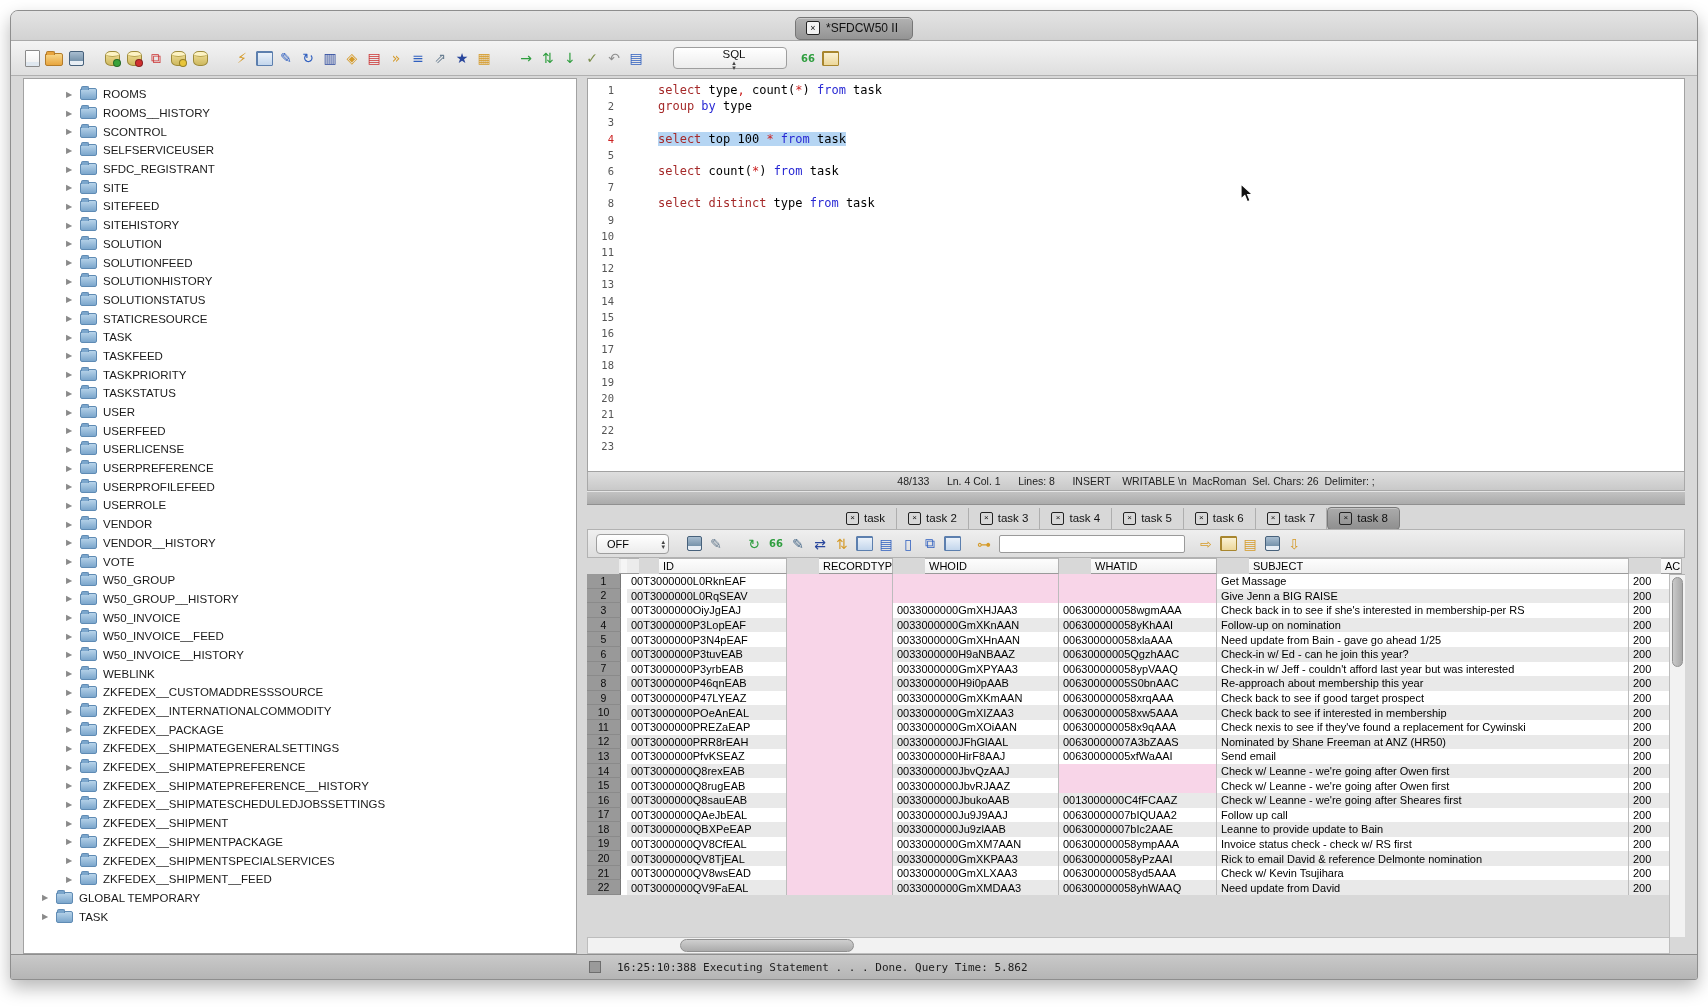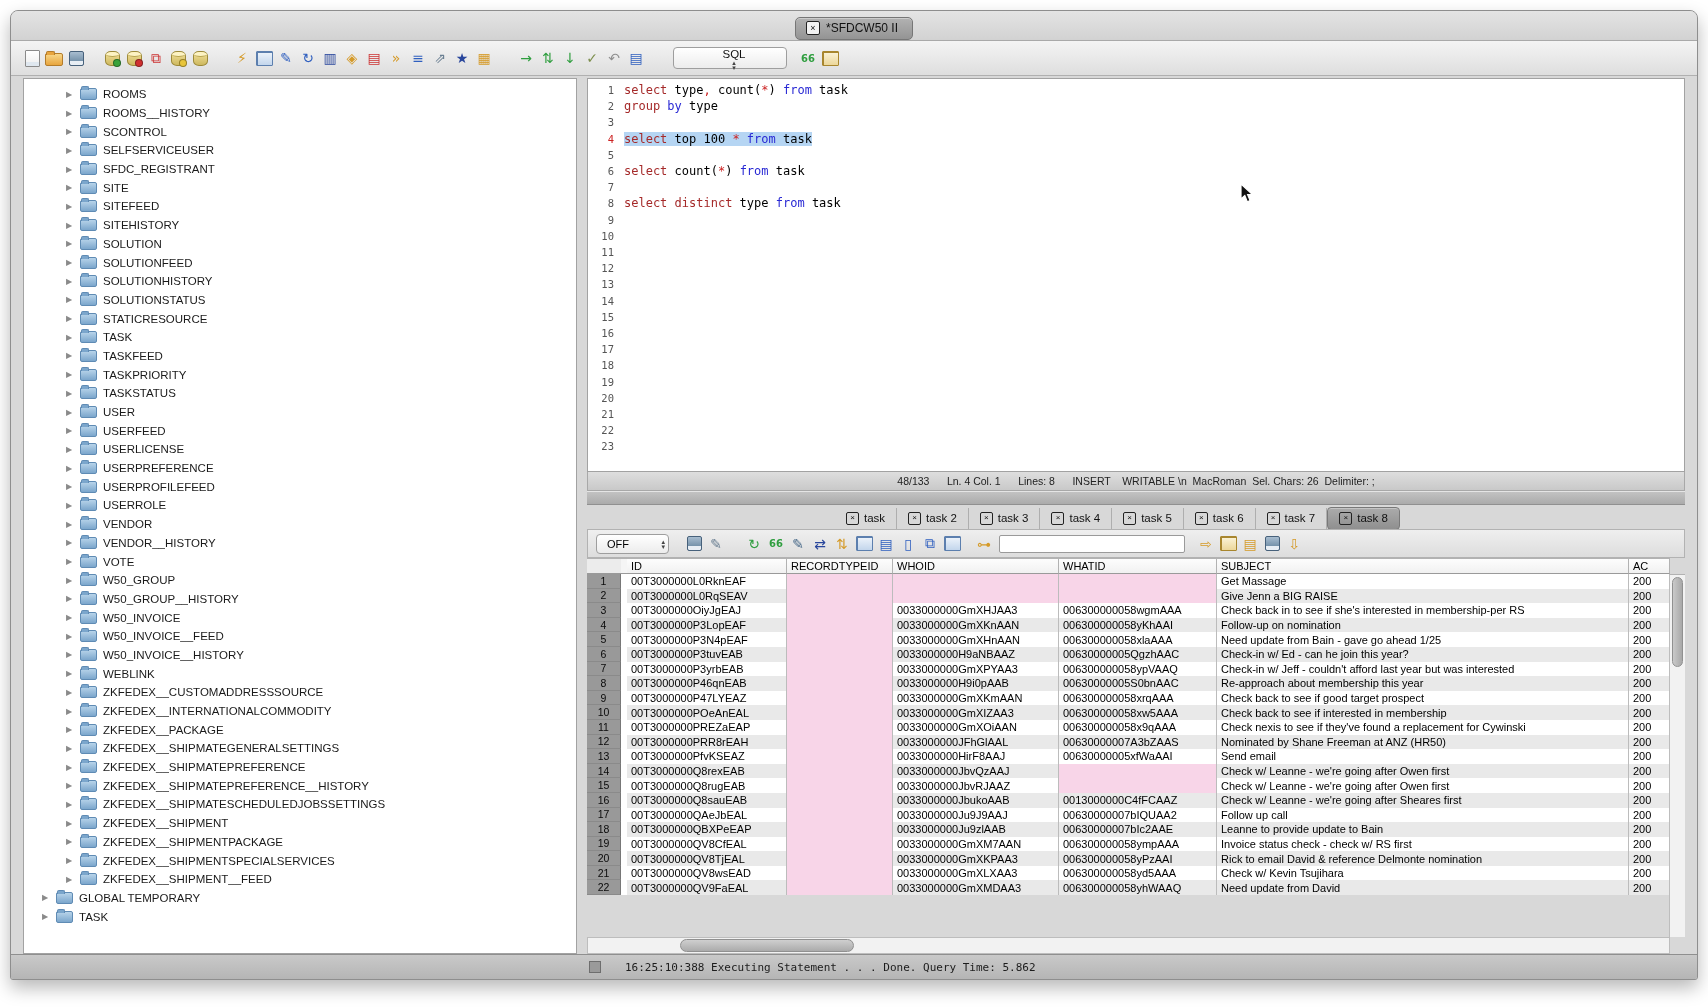--- a/index.html
+++ b/index.html
@@ -66,21 +66,21 @@
     border-radius:2px;position:relative;margin-right:6px;flex:0 0 auto;}
   .tfolder::before{content:"";position:absolute;left:0;top:-3px;width:6px;height:3px;
     background:#7ba6cc;border:1px solid #5f8bb4;border-bottom:none;border-radius:2px 2px 0 0;}
   .vsplit{width:10px;flex:0 0 auto;}
   
   .rightpanel{flex:1 1 auto;display:flex;flex-direction:column;min-width:0;}
   .editor{height:392px;background:#ffffff;border:1px solid #a2a2a2;display:flex;
     font-family:"DejaVu Sans Mono",monospace;font-size:12px;line-height:16.2px;overflow:hidden;flex:0 0 auto;}
   .gutter{width:26px;flex:0 0 auto;text-align:right;padding:3px 4px 0 0;color:#555;font-size:10.5px;}
   .gutter .cur{color:#cc2222;}
-  .codecol{flex:1;padding:3px 2px 0 6px;white-space:pre;}
+  .codecol{flex:1;padding:3px 2px 0 6px;white-space:pre;margin-left:34px;}
   .cl{height:16.2px;}
   .tk-k{color:#a52a2a;} .tk-f{color:#2929d4;} .tk-o{color:#cc2222;} .tk-p{color:#000;}
   .selspan{background:#b5d5f3;}
   .edstatus{height:18px;background:linear-gradient(#dedede,#c9c9c9);border:1px solid #a8a8a8;border-top:none;
     font-size:10.5px;color:#222;white-space:pre;display:flex;align-items:center;justify-content:center;flex:0 0 auto;}
   .band{height:13px;background:linear-gradient(#c4c4c4,#ababab);border-bottom:1px solid #909090;
     box-shadow:inset 0 1px 0 #e5e5e5;flex:0 0 auto;margin-bottom:2px;}
   
   .rtabs{height:22px;display:flex;align-items:center;padding-left:248px;flex:0 0 auto;}
   .rtab{display:flex;align-items:center;gap:5px;padding:2px 11px;font-size:11.5px;color:#111;
@@ -96,40 +96,40 @@
     padding:0 3px 0 10px;font-size:11px;margin-right:14px;}
   .searchfield{width:176px;height:16px;border:1px solid #9a9a9a;background:#ffffff;border-radius:2px;
     margin:0 10px 0 4px;font-size:11px;padding:0 4px;outline:none;}
   
   .tablearea{flex:1 1 auto;position:relative;background:#d8d8d8;min-height:0;overflow:hidden;}
   .grid{position:absolute;left:0;top:0;right:15px;}
   .trow{display:grid;grid-template-columns:34px 6px 160px 106px 166px 158px 412px minmax(0,1fr);height:14.6px;}
   .trow.thead{height:16px;}
   .hc{background:linear-gradient(#fdfdfd,#f1f1f1);border-right:1px solid #b2b2b2;border-bottom:1px solid #9a9a9a;
     border-top:1px solid #b2b2b2;font-size:11px;color:#000;padding:0 16px 0 4px;white-space:nowrap;overflow:hidden;
-    display:flex;align-items:center;}
+    display:flex;align-items:center;margin-left:32px;}
   .hc.cornr{background:#ececec;border-right:none;}
   .hgap{background:#f5f5f5;border-bottom:1px solid #9a9a9a;border-top:1px solid #b2b2b2;}
   .rn{background:#999999;border-bottom:1px solid #8a8a8a;border-right:1px solid #777;
     font-size:10.5px;color:#0a0a0a;display:flex;align-items:center;justify-content:center;}
   .cgap{background:#ffffff;}
   .cell{font-size:11px;color:#000;padding:0 0 0 4px;white-space:nowrap;overflow:hidden;
     border-right:1px solid #bcbcbc;display:flex;align-items:center;}
   .trow.even .cell{background:#e9e9e9;} .trow.odd .cell{background:#ffffff;}
   .cell.nul{background:#f8d5e8 !important;}
   .vscroll{position:absolute;top:16px;right:0;bottom:0;width:15px;background:#f2f2f2;
     border-left:1px solid #bdbdbd;border-top:1px solid #b2b2b2;}
   .vthumb{position:absolute;left:2px;right:2px;top:2px;height:88px;border-radius:6px;
     background:linear-gradient(90deg,#c9c9c9,#a8a8a8);border:1px solid #909090;}
   .hscroll{height:15px;background:#f2f2f2;border:1px solid #bdbdbd;position:relative;flex:0 0 auto;margin-right:15px;}
   .hthumb{position:absolute;top:1px;bottom:1px;left:92px;width:172px;border-radius:7px;
     background:linear-gradient(#cfcfcf,#ababab);border:1px solid #909090;}
   
   .bottombar{height:24px;background:linear-gradient(#c9c9c9,#b5b5b5);border-top:1px solid #8f8f8f;
-    display:flex;align-items:center;padding-left:578px;gap:24px;flex:0 0 auto;
+    display:flex;align-items:center;padding-left:578px;gap:16px;flex:0 0 auto;
     font-family:"DejaVu Sans Mono",monospace;font-size:11px;color:#1c1c1c;}
   .sq{width:10px;height:10px;background:#9a9a9a;border:1px solid #6e6e6e;flex:0 0 auto;}
   #cursor{position:absolute;left:1240px;top:183px;z-index:99;pointer-events:none;}
 </style>
 </head>
 <body>
 
 <div id="window">
 
 

